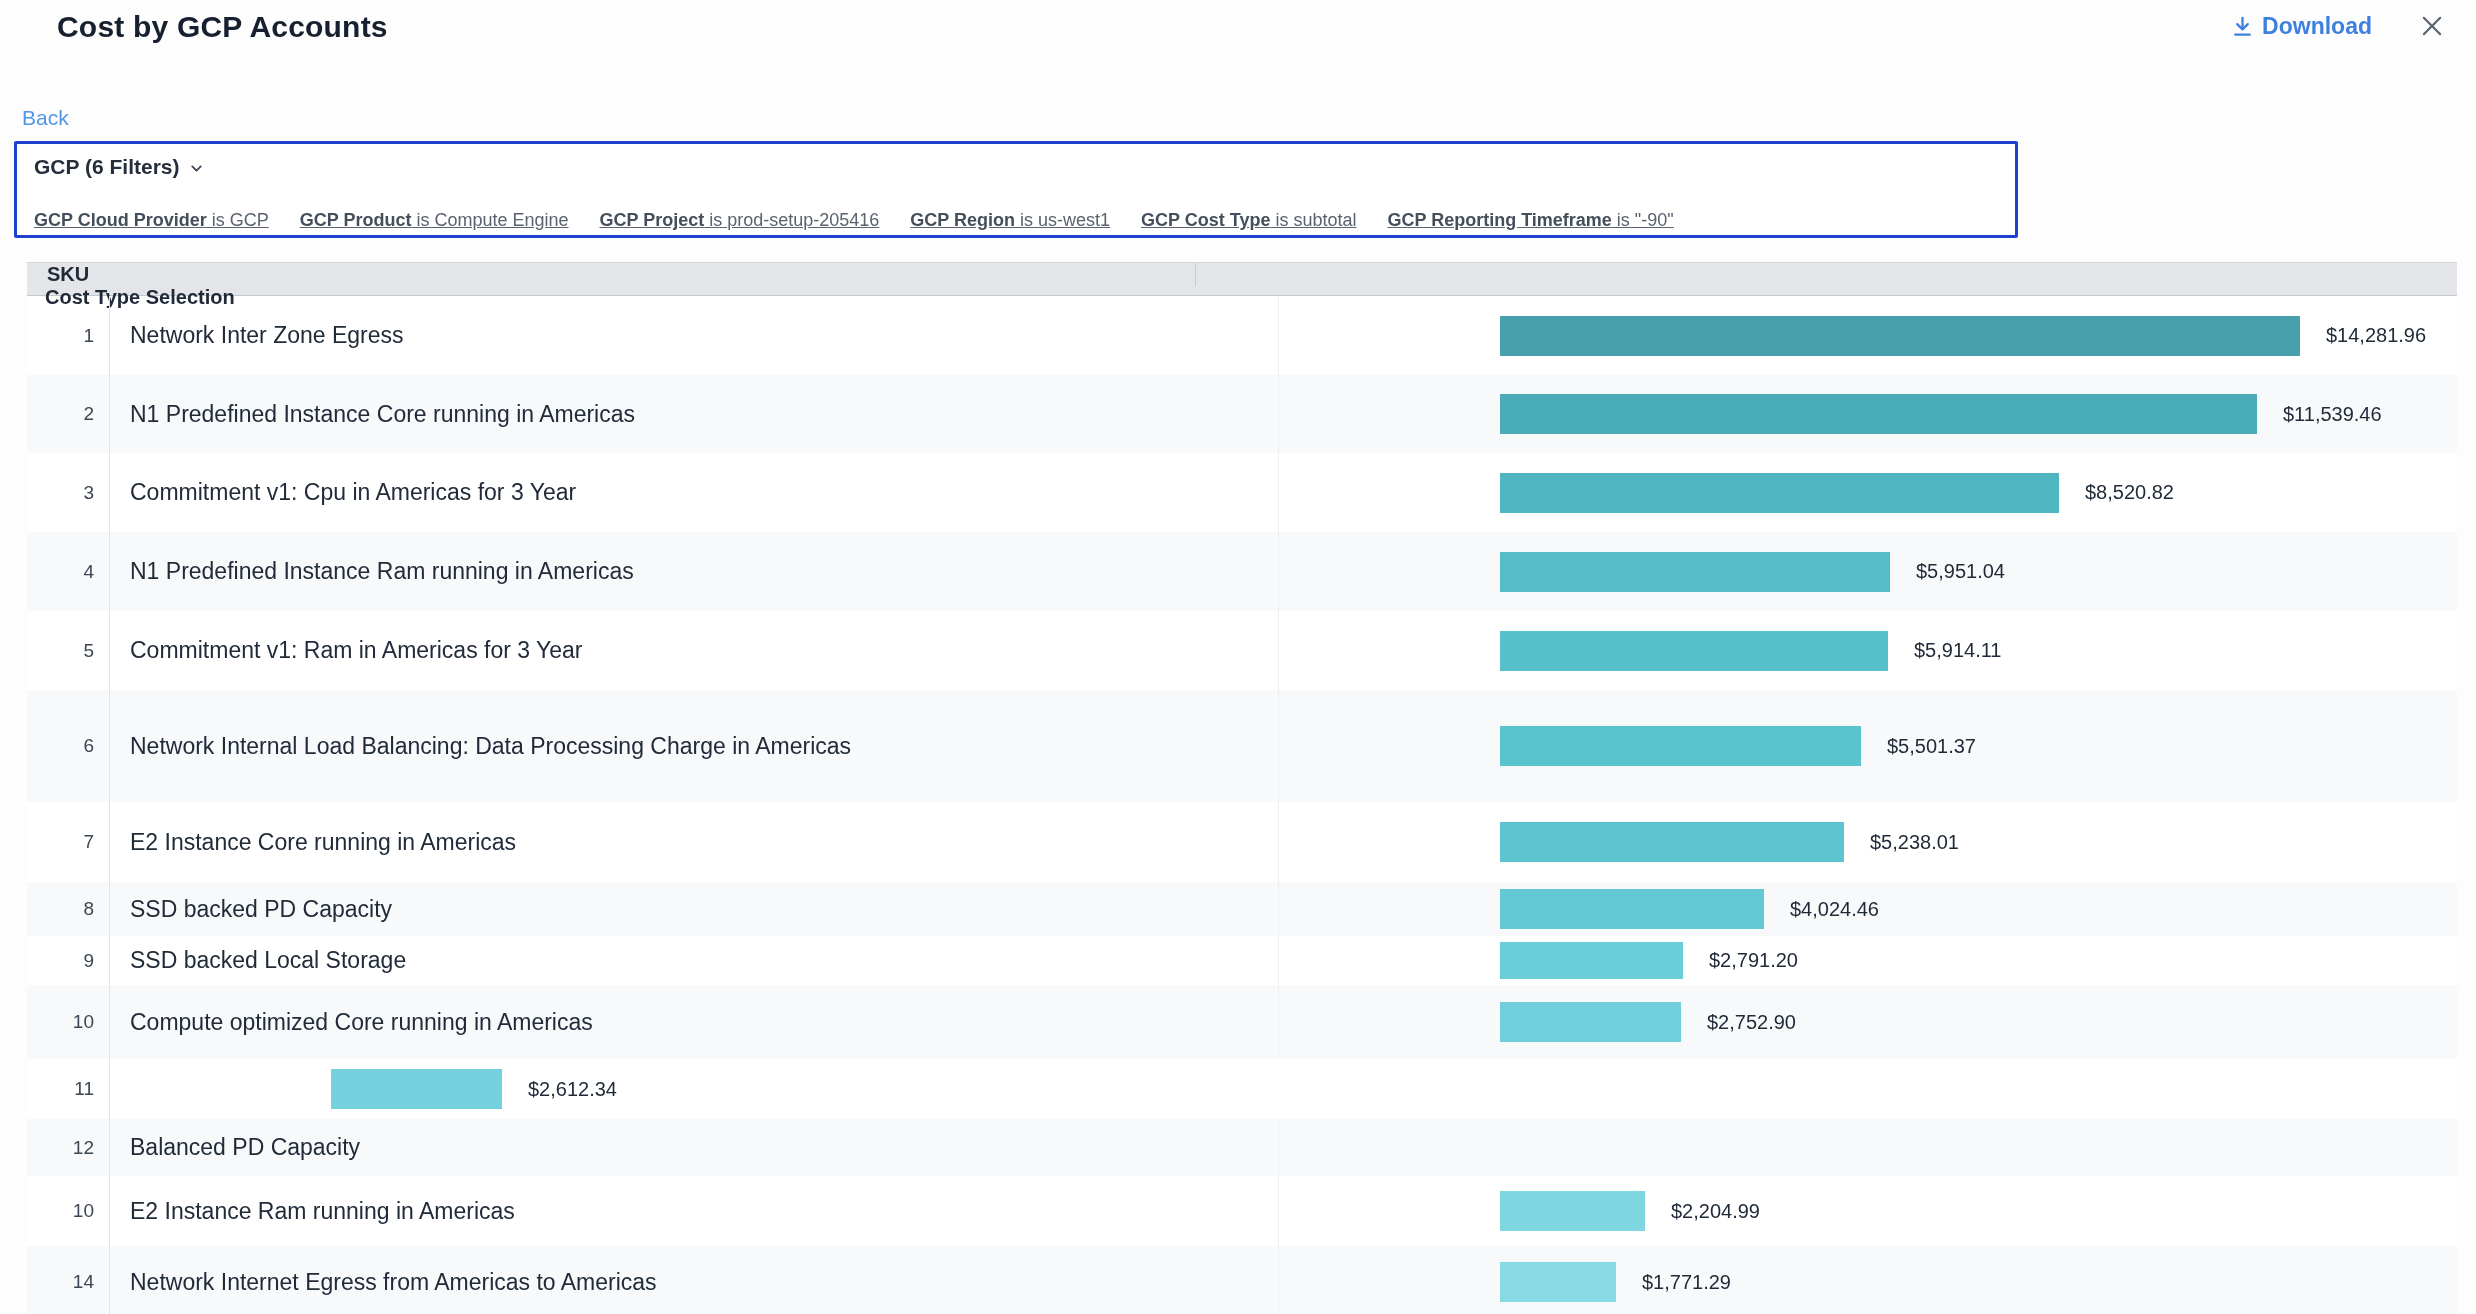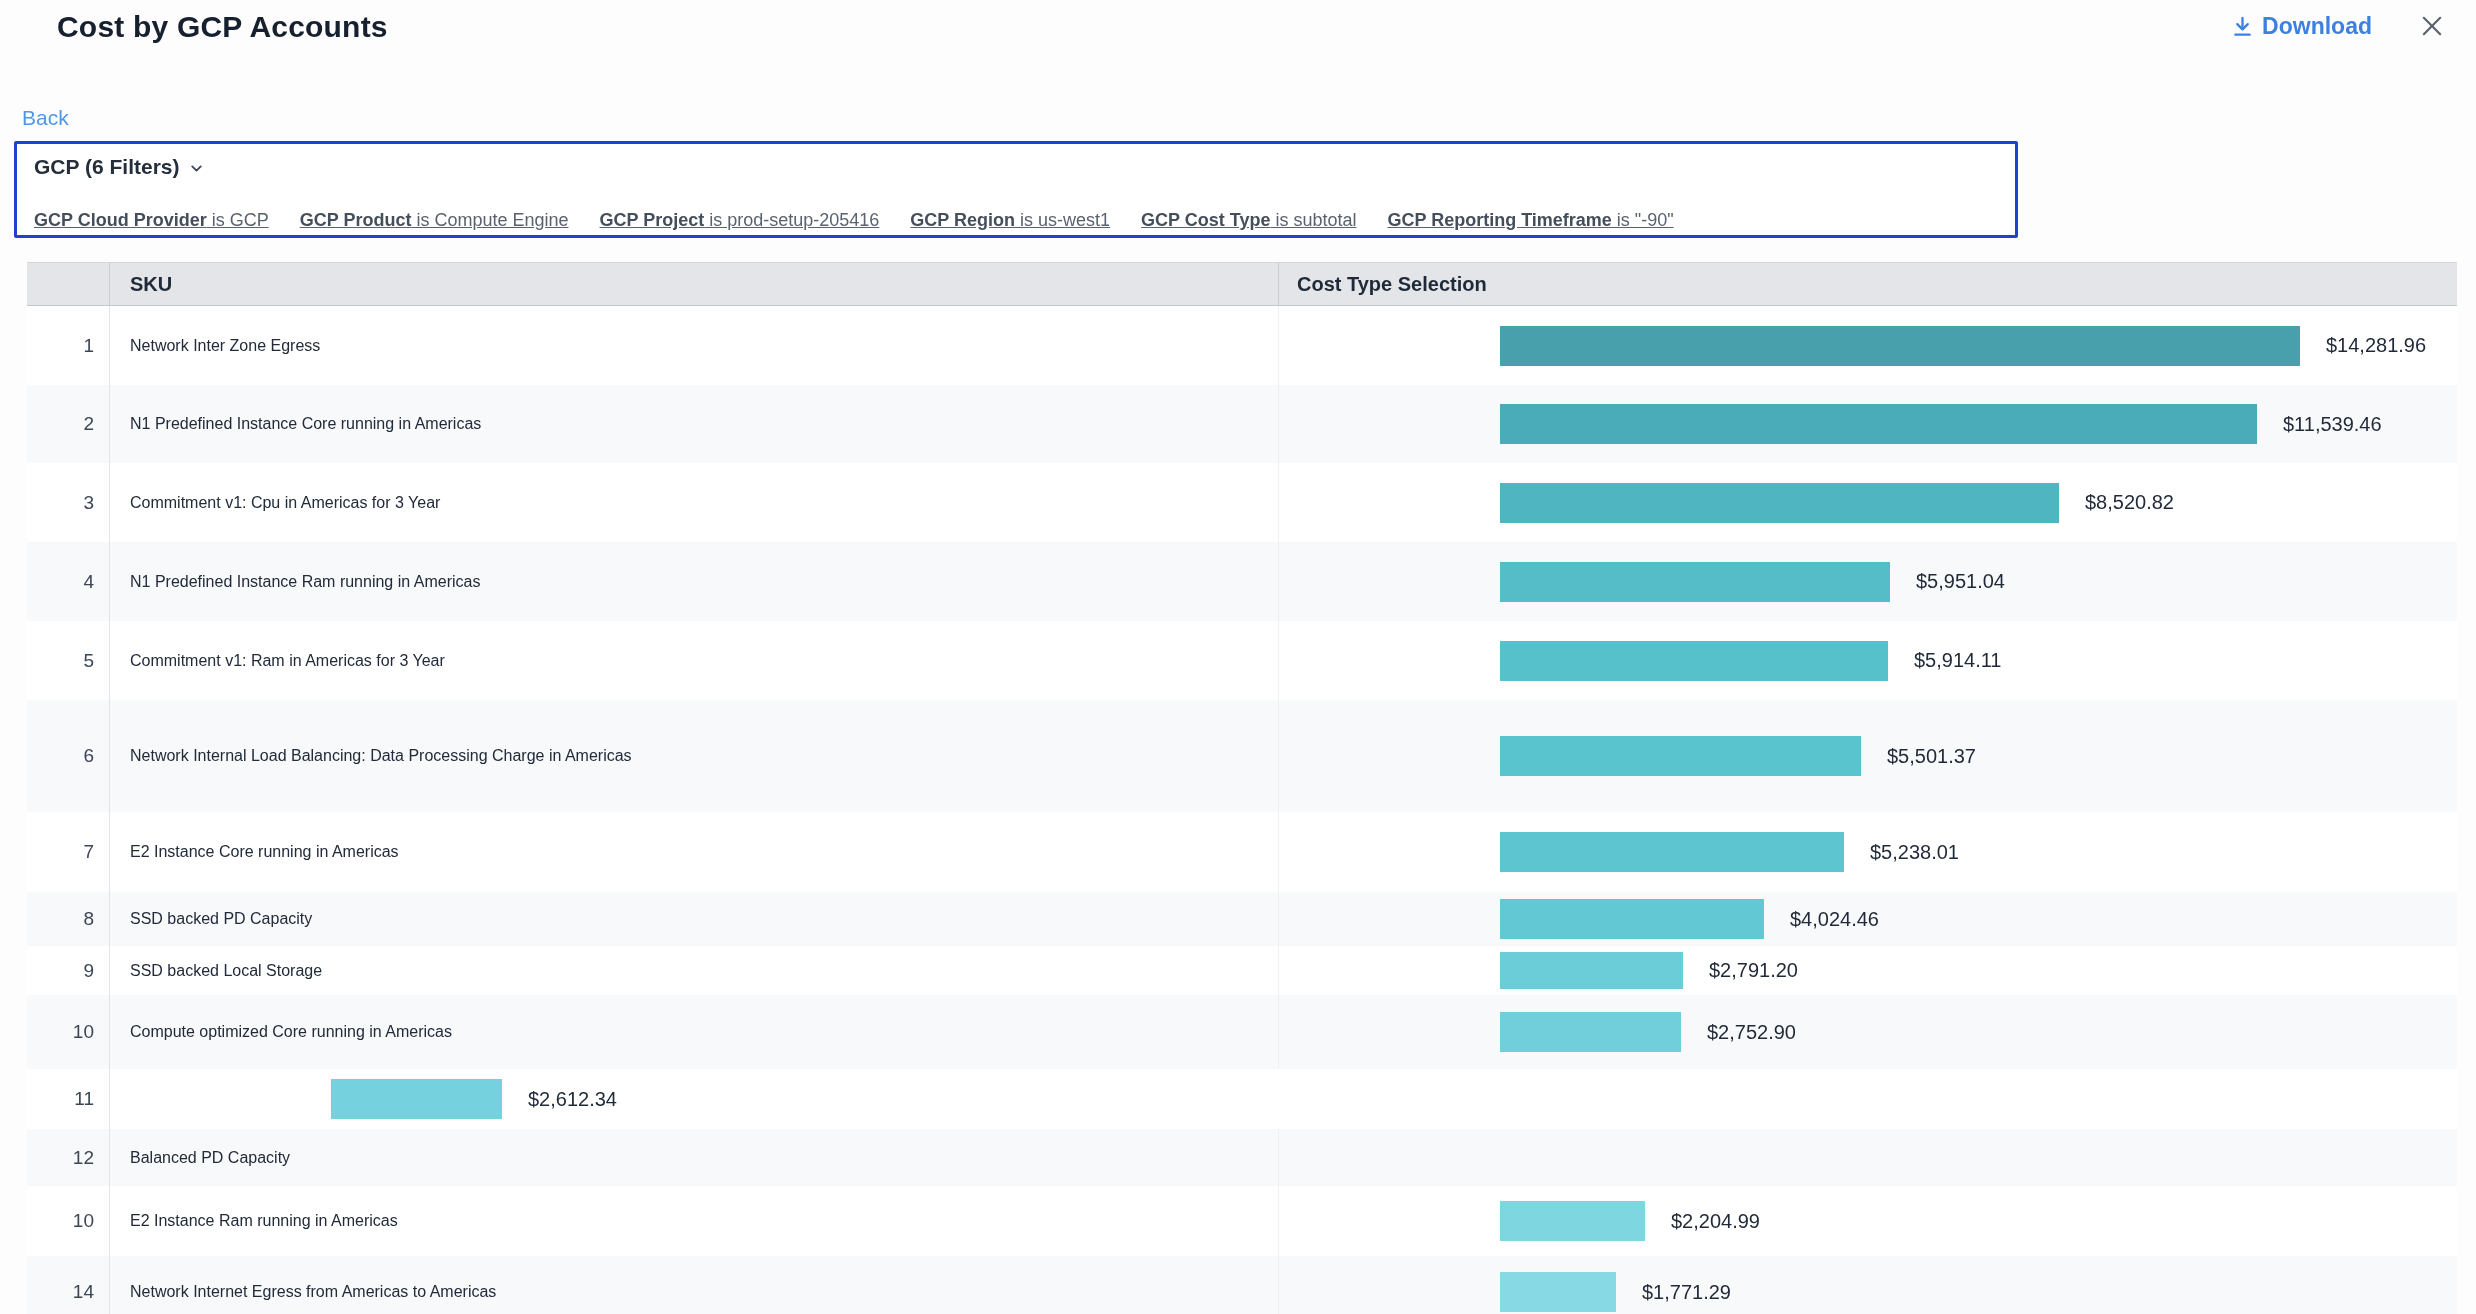--- a/index.html
+++ b/index.html
@@ -49,42 +49,42 @@
     margin-top:31px;
     display:flex; gap:31px;
     font-size:18px; color:#59626e; white-space:nowrap;text-decoration:underline;
   }
   .chip .fname { font-weight:600; color:#454f5c; }
 
   .costs-table {
     position:absolute; left:27px; top:262px; width:2430px;
   }
   .thead {
-    height:44px; background:#e3e5e8;
+    height:34px; background:#e3e5e8;
     border-top:1px solid #d4d7da;
     border-bottom:1px solid #c3c8cd;
     display:flex; align-items:stretch;
-    font-weight:700; font-size:20px; color:#1f2937;
+    font-weight:700; font-size:20px; color:#1f2937;flex-direction:column;
   }
   .h-num   { width:83px; border-right:1px solid #c9cdd2; }
   .h-sku   { width:1169px; border-right:1px solid #c9cdd2; display:flex; align-items:center; padding-left:20px; }
   .h-bar   { flex:1; display:flex; align-items:center; padding-left:18px; }
 
   .row { display:flex; align-items:stretch; }
   .row.even { background:#f8f9fa; }
   .row.odd  { background:#ffffff; }
   .cell-num {
     width:83px; padding-right:15px; border-right:1px solid #e2e5e8;
     display:flex; align-items:center; justify-content:flex-end;
     font-size:19px; color:#3c4654;
   }
   .cell-sku {
     width:1169px; padding-left:20px; border-right:1px solid #edeff1;
     display:flex; align-items:center;
-    font-size:16px; color:#212b39;
+    font-size:23px; color:#212b39;
   }
   .cell-bar {
     flex:1; display:flex; align-items:center; gap:26px;
     padding-left:221px;
   }
   .bar { flex:none; }
   .bar-value { font-size:20px; color:#1f2937; white-space:nowrap; }
 </style>
 </head>
 <body>

